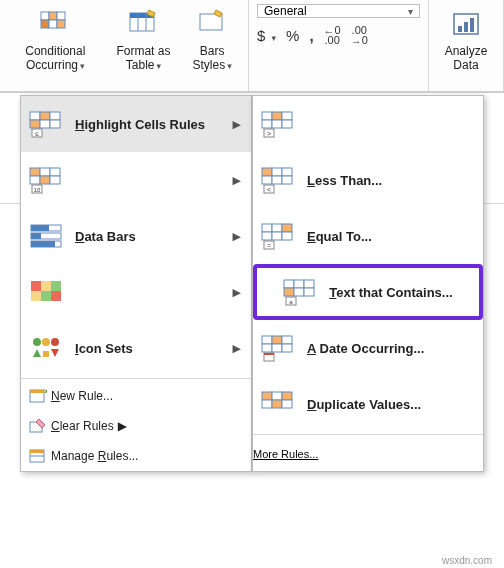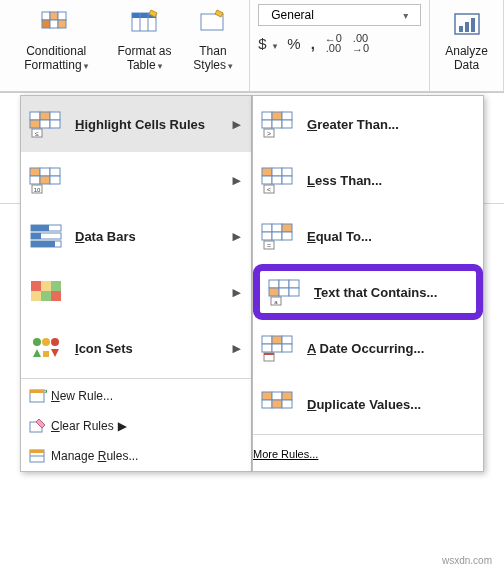--- a/index.html
+++ b/index.html
@@ -42,24 +42,24 @@
   .numgroup {
     flex-direction: column;
     padding: 4px 8px;
     min-width: 180px;
   }
   .numrow1 { display: flex; gap: 4px; margin-bottom: 8px; }
   .combo {
     flex: 1;
     border: 1px solid #bfbfbf;
     background: #fff;
-    height: 22px;
+    height: 14px;
     display: flex;
     align-items: center;
-    padding: 0 12px;
+    padding: 0 6px;
     justify-content: space-between;
     font-size: 12px;
   }
   .numrow2 { display: flex; gap: 10px; align-items: center; font-size: 15px; color: #333; }
   .numrow2 span { cursor: default; }
   .decbtn { font-size: 11px; display:inline-flex; flex-direction:column; align-items:center; line-height:0.9; }
   .sheet {
     background: #fff;
     height: 476px;
     border-top: 1px solid #ccc;
@@ -87,21 +87,21 @@
   .mitem .micon { width: 34px; height: 30px; flex-shrink:0; }
   .mitem .mlabel { font-size: 13px; font-weight: 600; color: #222; }
   .mitem .mlabel u { text-decoration: underline; }
   .mitem .arrow { position:absolute; right:10px; top:50%; transform:translateY(-50%); font-size:11px; color:#555; }
   .msep { height:1px; background:#d8d8d8; margin:2px 0; }
   .msmall {
     display:flex; align-items:center; height:30px; padding:0 8px; gap:4px; font-size:12px; color:#222;
   }
   .msmall .sicon { width:18px; height:18px; flex-shrink:0; }
   .mrules { justify-content:flex-start; font-size:11px; text-decoration:underline; height:34px; display:flex; align-items:center;}
-  .highlight-box { border: 7px solid #6d28d9; border-radius:9px; }
+  .highlight-box { border: 4px solid #6d28d9; border-radius:4px;justify-content:center; }
   .watermark { position:absolute; right:12px; bottom:2px; font-size:10px; color:#999; }
 
   
   svg .cell { fill:#fff; stroke:#6a8bbd; stroke-width:1; }
   svg .hl   { fill:#f6b26b; }
   svg .hl2  { fill:#e48b3a; }
 </style>
 </head>
 <body>
 
@@ -109,38 +109,38 @@
   <div class="rgroup">
     <div class="rbtn">
       <svg class="ic" viewBox="0 0 32 32">
         <rect x="2" y="4" width="8" height="8" class="cell"></rect>
           <rect x="10" y="4" width="8" height="8" class="cell hl"></rect>
           <rect x="18" y="4" width="8" height="8" class="cell"></rect>
         <rect x="2" y="12" width="8" height="8" class="cell hl2"></rect>
           <rect x="10" y="12" width="8" height="8" class="cell"></rect>
           <rect x="18" y="12" width="8" height="8" class="cell hl"></rect>
       </svg>
-      <div class="lbl"><span>Conditional Formatting</span><span class="caret">▾</span></div>
+      <div class="lbl"><span>Conditional Occurring</span><span class="caret">▾</span></div>
     </div>
     <div class="rbtn">
       <svg class="ic" viewBox="0 0 32 32">
         <rect x="3" y="5" width="24" height="18" class="cell"></rect>
         <rect x="3" y="5" width="24" height="5" fill="#3c78c3"></rect>
         <line x1="11" y1="5" x2="11" y2="23" stroke="#6a8bbd"></line>
           <line x1="19" y1="5" x2="19" y2="23" stroke="#6a8bbd"></line>
         <path d="M22 2 l6 3 -2 4 -6 -3 z" fill="#f0c040" stroke="#c09020"></path>
       </svg>
       <div class="lbl"><span>Format as Table</span><span class="caret">▾</span></div>
     </div>
     <div class="rbtn">
       <svg class="ic" viewBox="0 0 32 32">
         <rect x="4" y="6" width="22" height="16" class="cell"></rect>
         <path d="M20 2 l6 3 -2 4 -6 -3 z" fill="#f0c040" stroke="#c09020"></path>
       </svg>
-      <div class="lbl"><span>Than Styles</span><span class="caret">▾</span></div>
+      <div class="lbl"><span>Bars Styles</span><span class="caret">▾</span></div>
     </div>
   </div>
 
   <div class="rgroup numgroup">
     <div class="numrow1">
       <div class="combo">
         <span>General</span>
         <span style="font-size:10px;color:#666">▾</span>
       </div>
     </div>
@@ -271,21 +271,20 @@
     <svg class="micon" viewBox="0 0 34 30">
       <rect x="1" y="3" width="10" height="8" class="cell"></rect>
         <rect x="11" y="3" width="10" height="8" class="cell hl"></rect>
         <rect x="21" y="3" width="10" height="8" class="cell"></rect>
       <rect x="1" y="11" width="10" height="8" class="cell"></rect>
         <rect x="11" y="11" width="10" height="8" class="cell"></rect>
         <rect x="21" y="11" width="10" height="8" class="cell"></rect>
       <rect x="3" y="20" width="10" height="8" fill="#fff" stroke="#888"></rect>
         <text x="8" y="27" font-size="7" fill="#444" text-anchor="middle">&gt;</text>
     </svg>
-    <span class="mlabel"><u>G</u>reater Than...</span>
   </div>
   <div class="mitem">
     <svg class="micon" viewBox="0 0 34 30">
       <rect x="1" y="3" width="10" height="8" class="cell hl"></rect>
         <rect x="11" y="3" width="10" height="8" class="cell"></rect>
         <rect x="21" y="3" width="10" height="8" class="cell"></rect>
       <rect x="1" y="11" width="10" height="8" class="cell"></rect>
         <rect x="11" y="11" width="10" height="8" class="cell"></rect>
         <rect x="21" y="11" width="10" height="8" class="cell"></rect>
       <rect x="3" y="20" width="10" height="8" fill="#fff" stroke="#888"></rect>

